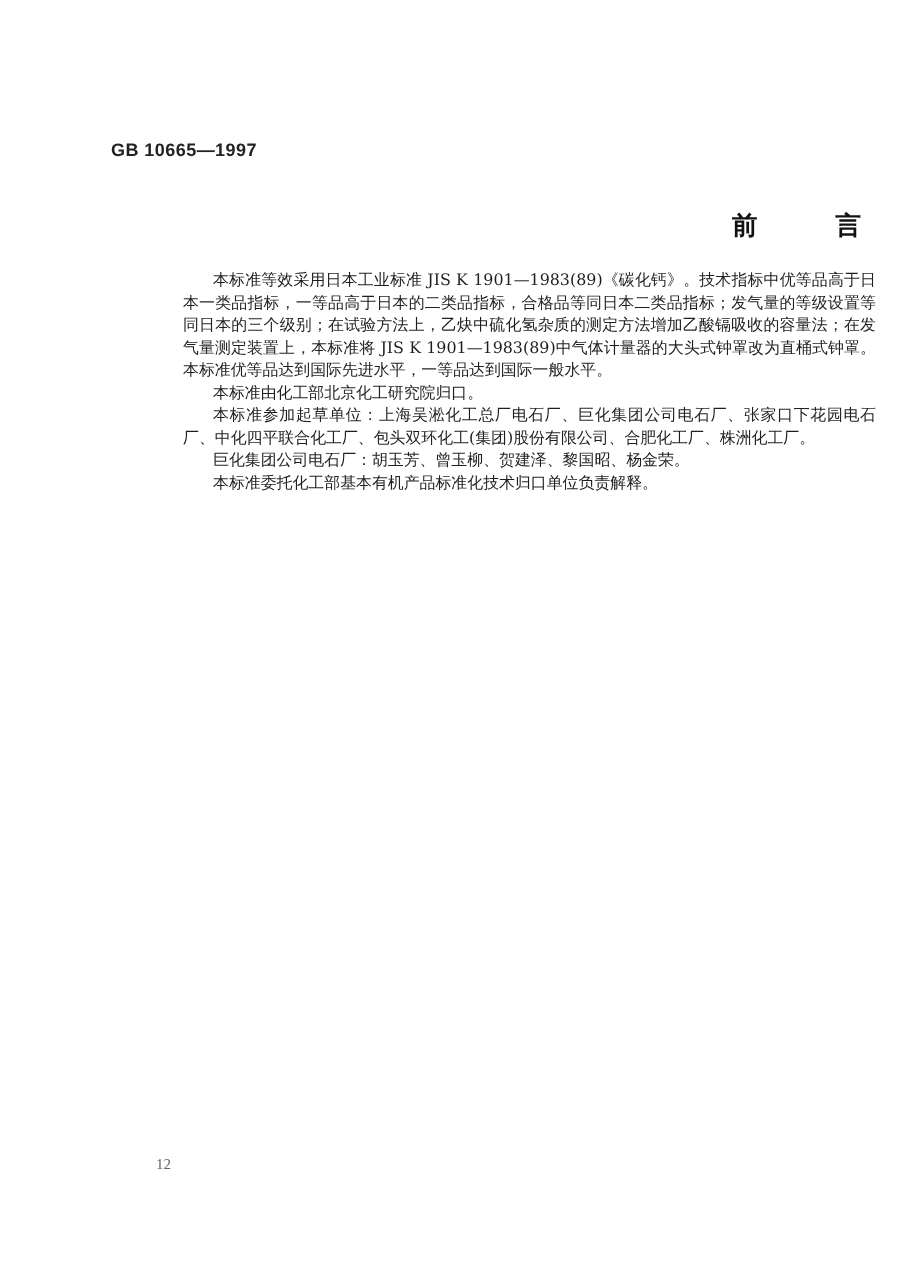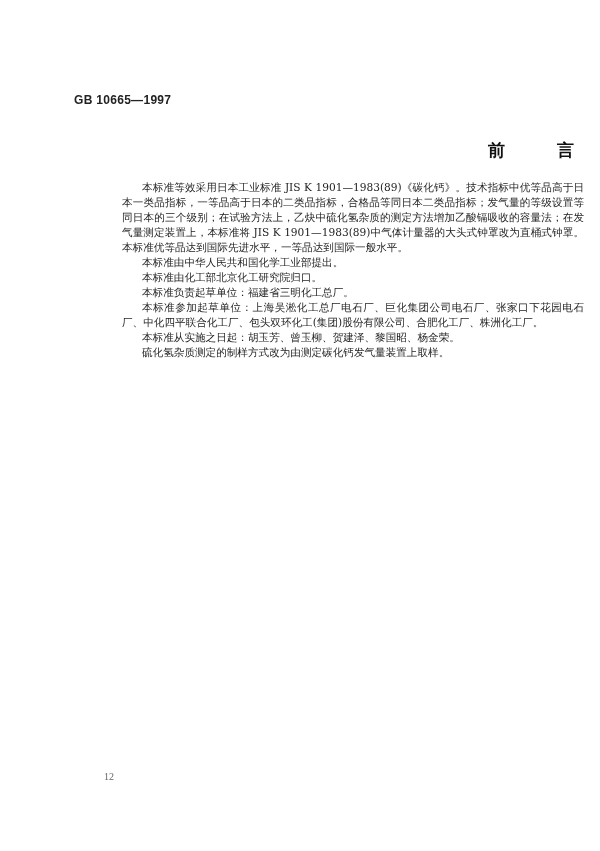--- a/index.html
+++ b/index.html
@@ -33,21 +33,19 @@
 <body>
 
 <div class="doc-code">GB 10665—1997</div>
 
 <div class="title">
   <span>前</span><span>言</span>
 </div>
 
 <div class="body">
   <p class="para indent">本标准等效采用日本工业标准 JIS K 1901—1983(89)《碳化钙》。技术指标中优等品高于日本一类品指标，一等品高于日本的二类品指标，合格品等同日本二类品指标；发气量的等级设置等同日本的三个级别；在试验方法上，乙炔中硫化氢杂质的测定方法增加乙酸镉吸收的容量法；在发气量测定装置上，本标准将 JIS K 1901—1983(89)中气体计量器的大头式钟罩改为直桶式钟罩。本标准优等品达到国际先进水平，一等品达到国际一般水平。</p>
-  <p class="para indent">本标准由中华人民共和国化学工业部提出。</p>
   <p class="para indent">本标准由化工部北京化工研究院归口。</p>
-  <p class="para indent">本标准负责起草单位：福建省三明化工总厂。</p>
   <p class="para indent">本标准参加起草单位：上海吴淞化工总厂电石厂、巨化集团公司电石厂、张家口下花园电石厂、中化四平联合化工厂、包头双环化工(集团)股份有限公司、合肥化工厂、株洲化工厂。</p>
-  <p class="para indent">本标准从实施之日起：胡玉芳、曾玉柳、贺建泽、黎国昭、杨金荣。</p>
-  <p class="para indent">硫化氢杂质测定的制样方式改为由测定碳化钙发气量装置上取样。</p>
+  <p class="para indent">巨化集团公司电石厂：胡玉芳、曾玉柳、贺建泽、黎国昭、杨金荣。</p>
+  <p class="para indent">本标准委托化工部基本有机产品标准化技术归口单位负责解释。</p>
 </div>
 
 <div class="page-num">12</div>
 
 </body></html>

